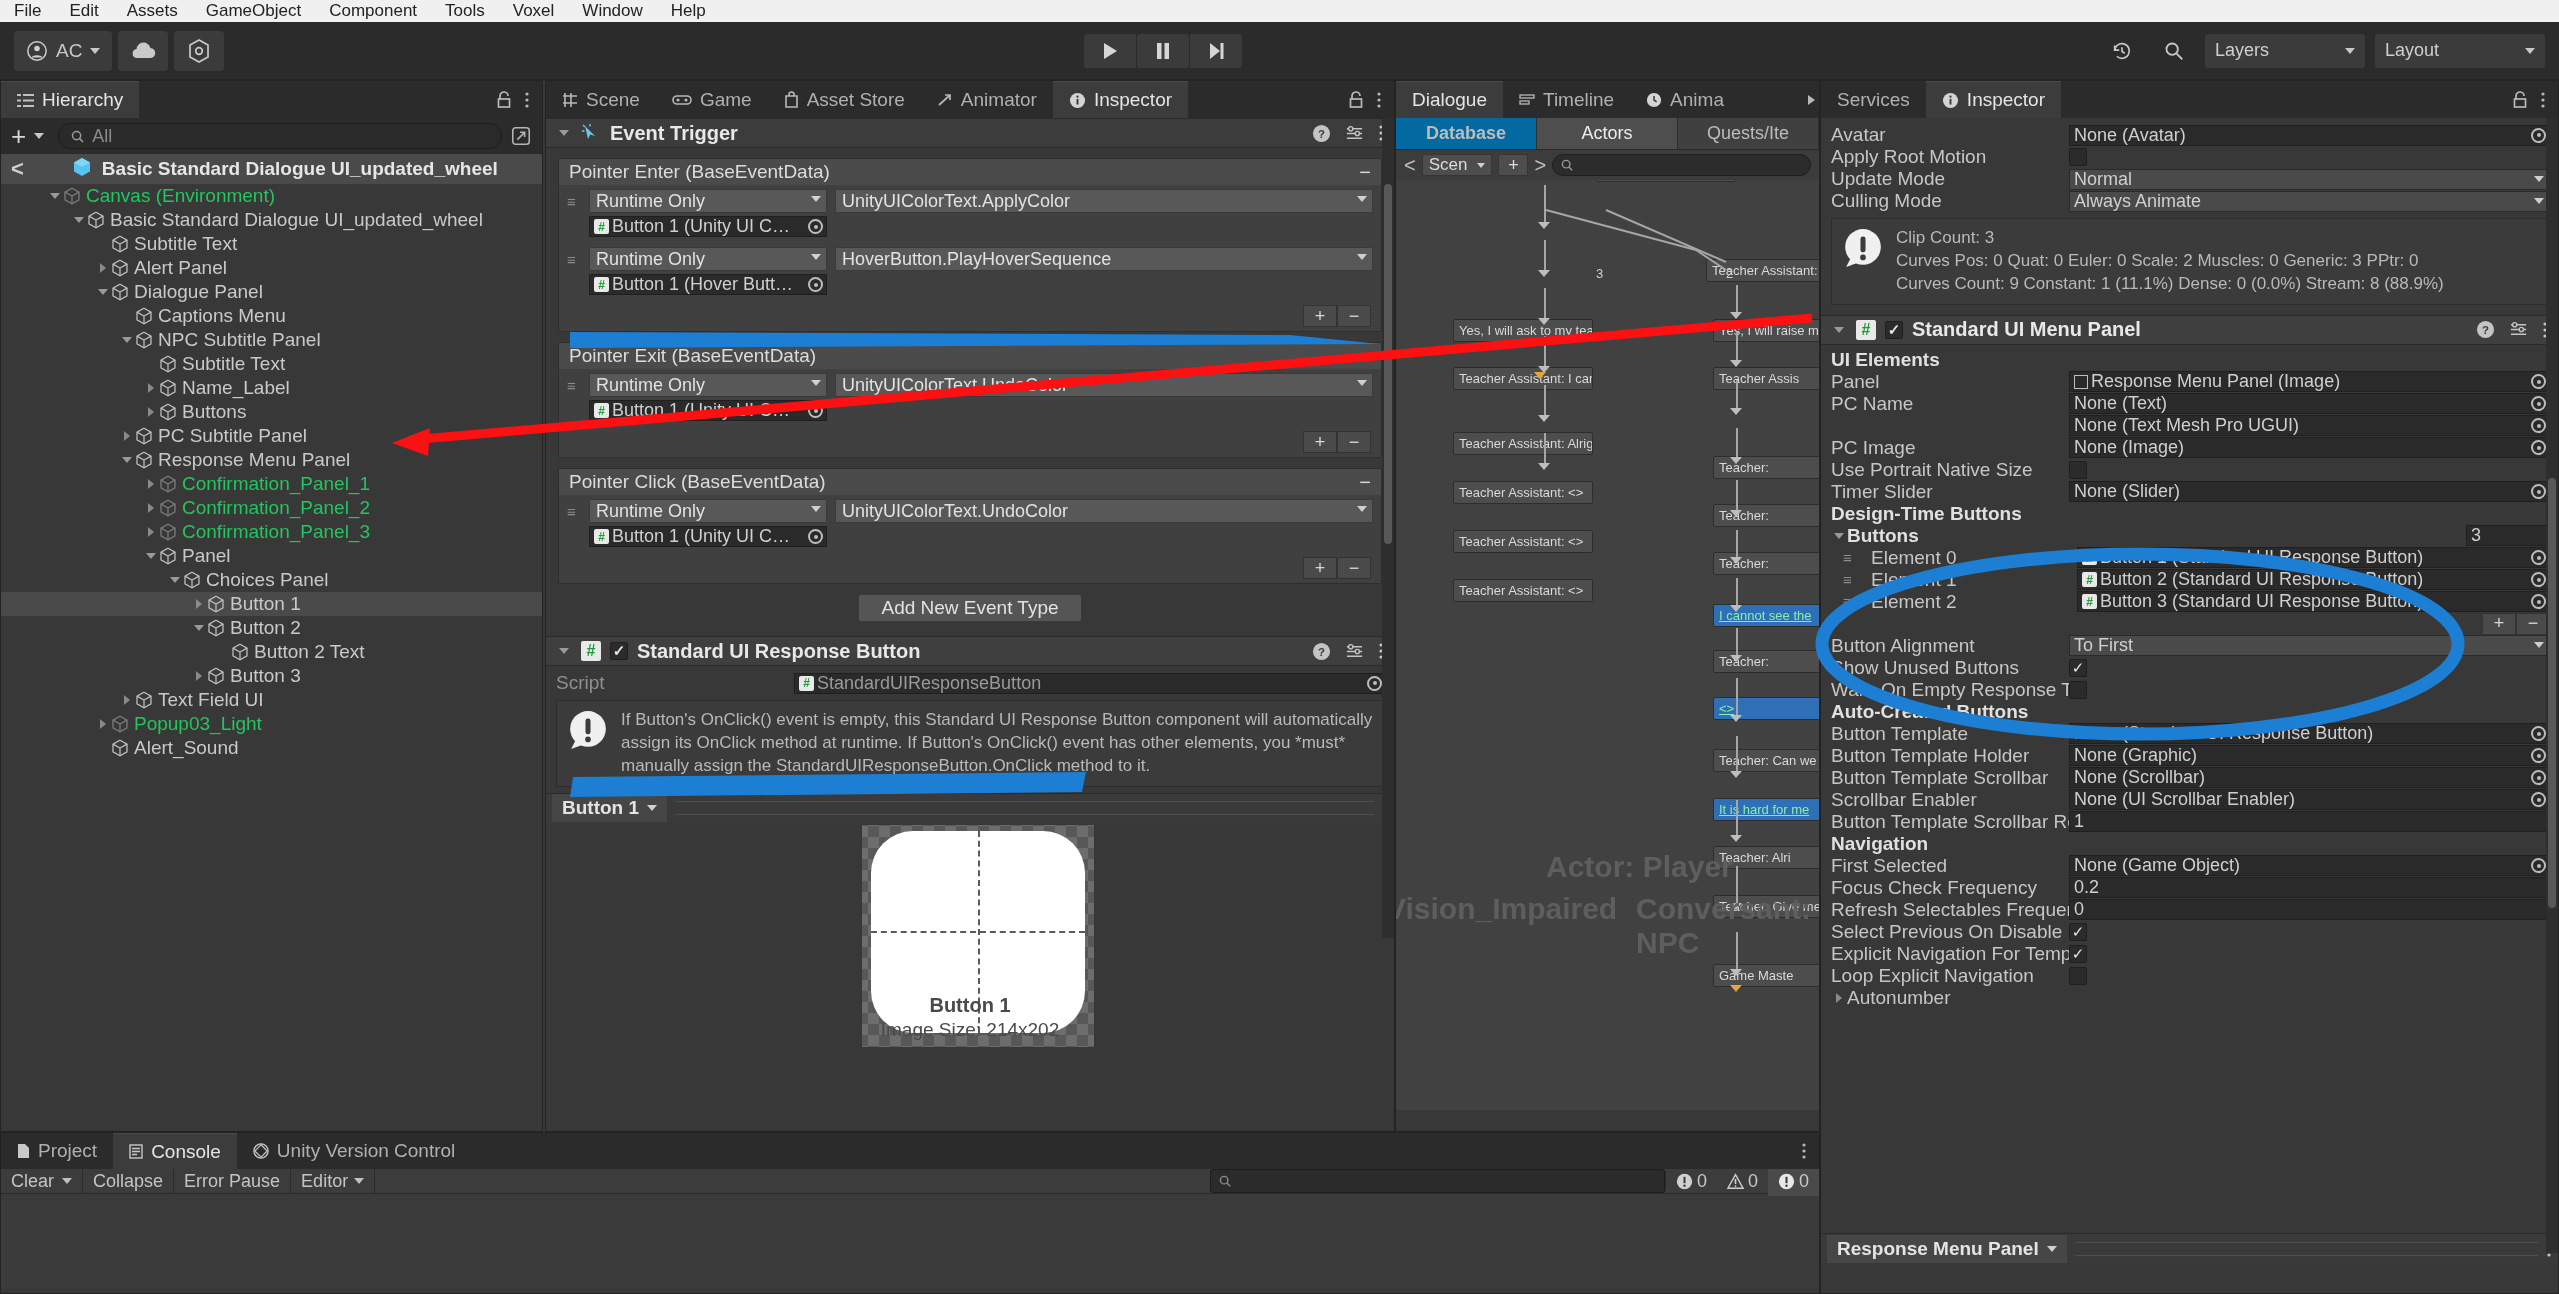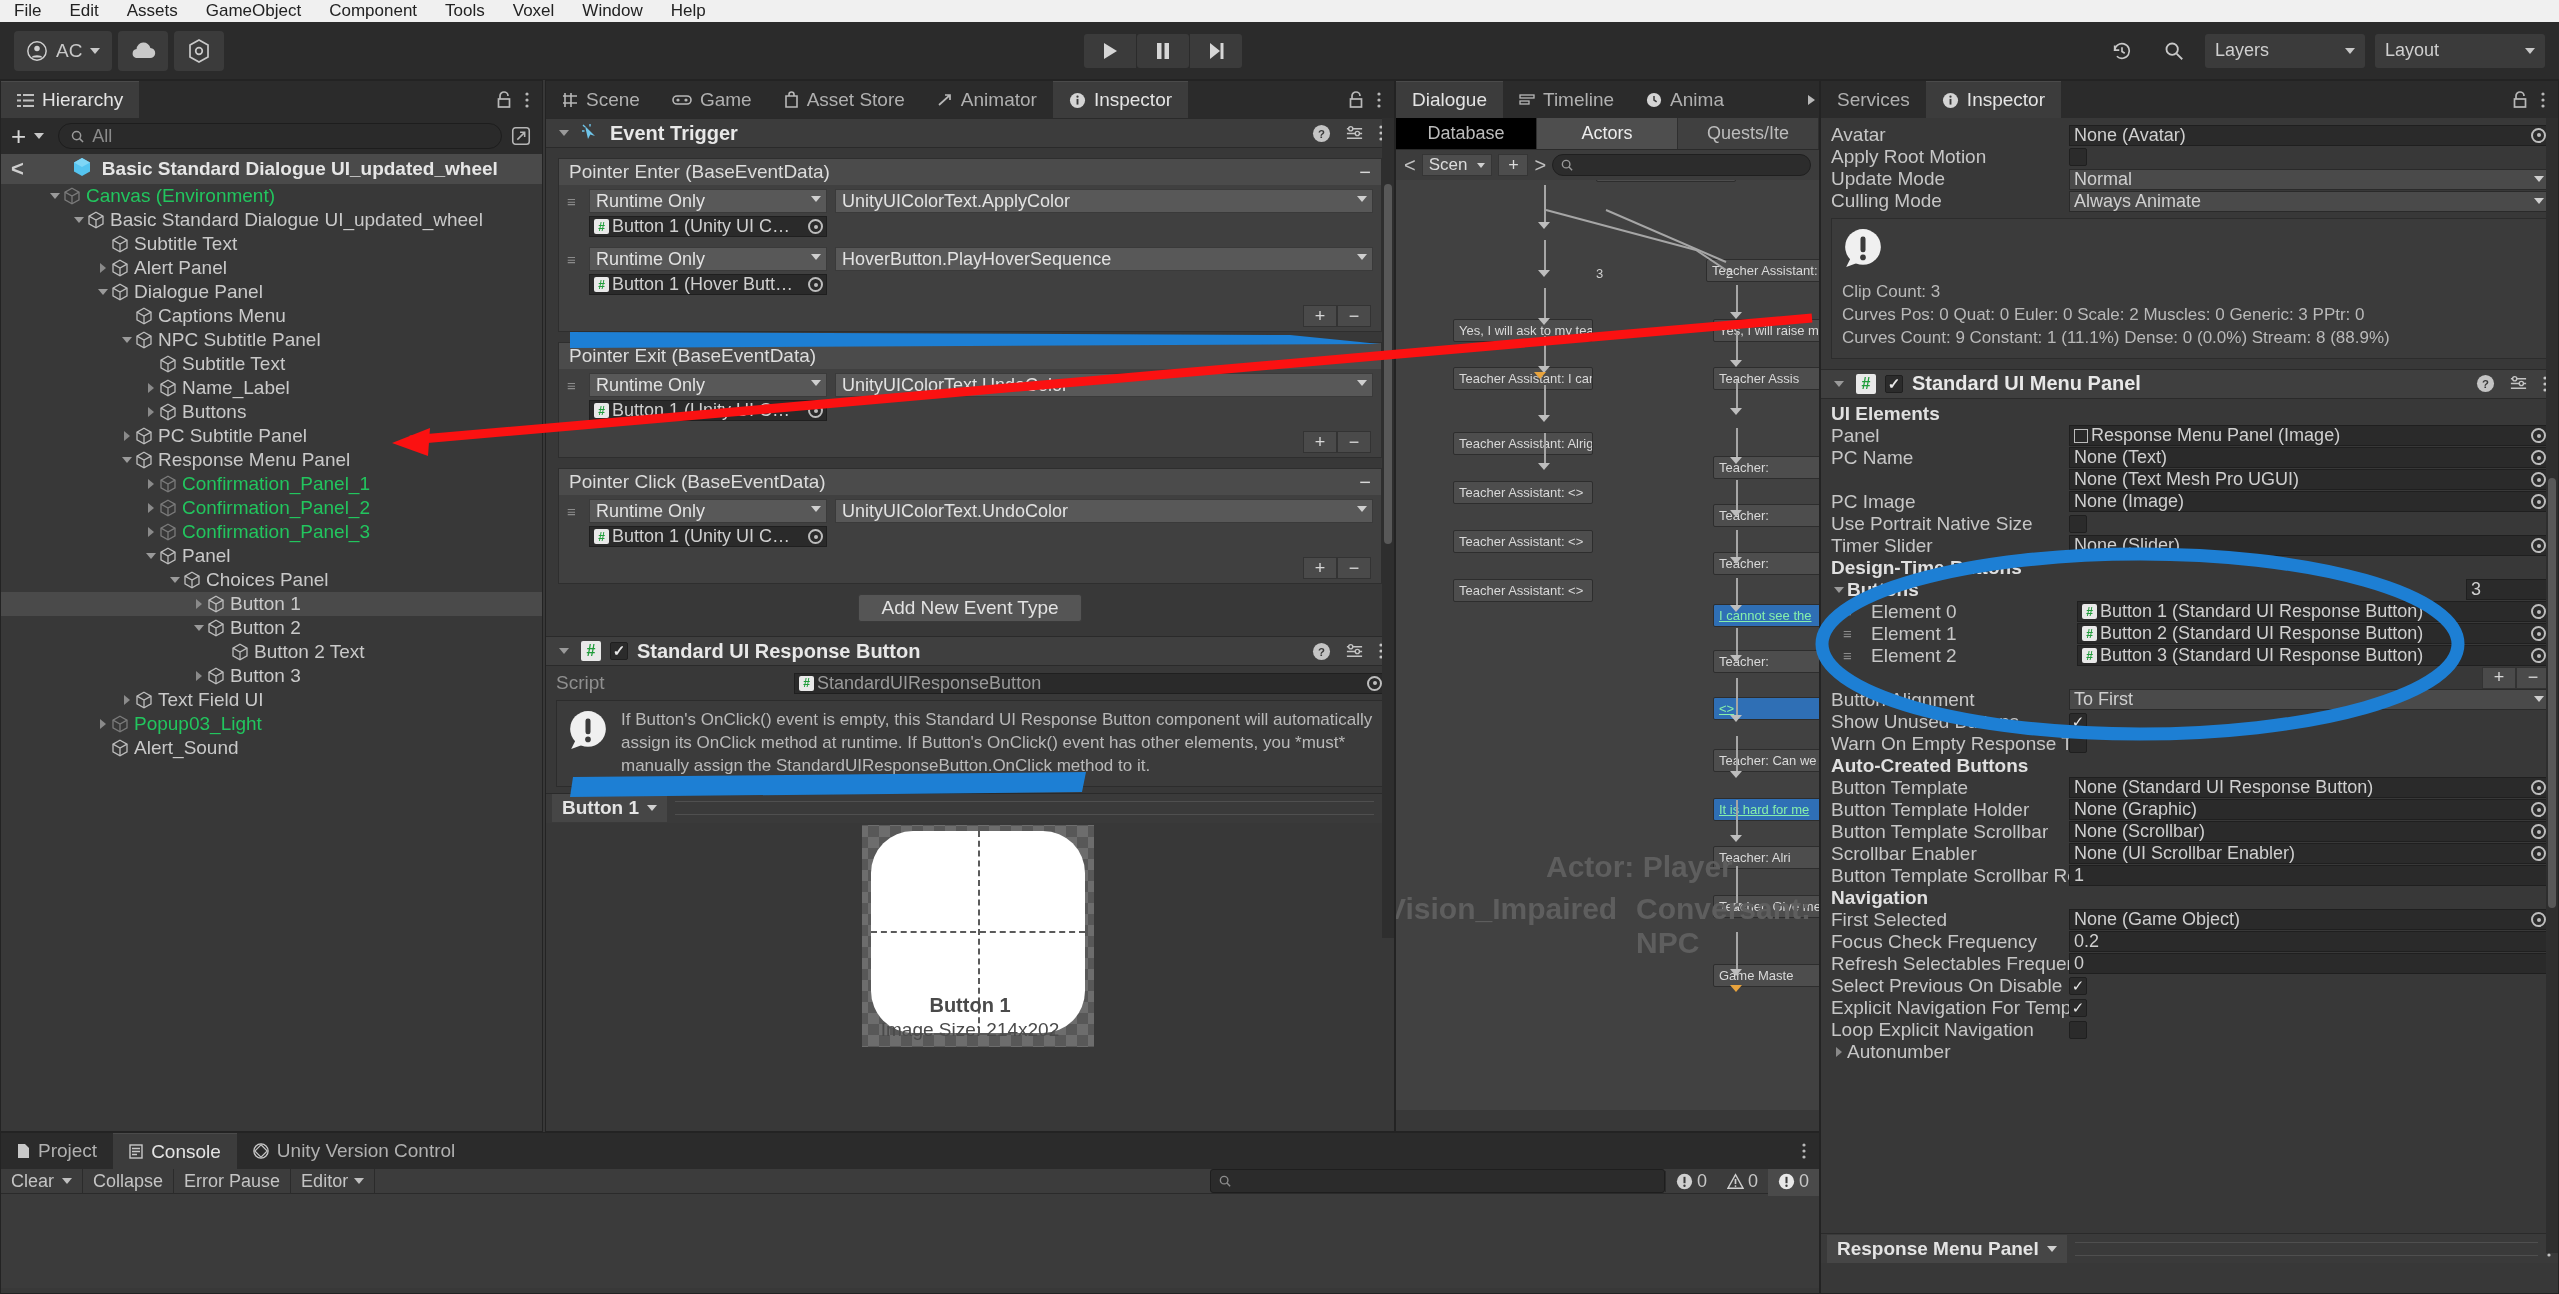--- a/index.html
+++ b/index.html
@@ -787,21 +787,21 @@
           <path d="M9 4.5V9l3 2" stroke="#3a3a3a" stroke-width="1.7" fill="none"></path>
         </svg>
         <span>Anima</span>
       </div>
       <div class="right" style="padding-right:4px;">
       <span style="border-left:7px solid #b8b8b8;border-top:5px solid transparent;border-bottom:5px solid transparent;"></span>
     </div>
   </div>
 
   <div style="height:32px;background:#3c3c3c;display:flex;align-items:stretch;border-bottom:1px solid #2a2a2a;" id="dlg-subtabs">
-      <div style="flex: 1 1 0%; display: flex; align-items: center; justify-content: center; font-size: 18px; border-right: 1px solid rgb(47, 47, 47); cursor: pointer; background: #000000; color: rgb(188, 188, 188);">Database</div>
+      <div style="flex: 1 1 0%; display: flex; align-items: center; justify-content: center; font-size: 18px; border-right: 1px solid rgb(47, 47, 47); cursor: pointer; background: #0369a1; color: rgb(188, 188, 188); font-weight: bold;">Database</div>
       <div style="flex: 1 1 0%; display: flex; align-items: center; justify-content: center; font-size: 18px; border-right: 1px solid rgb(47, 47, 47); cursor: pointer; background: rgb(78, 78, 78); color: rgb(236, 236, 236);">Actors</div>
       <div style="flex: 1 1 0%; display: flex; align-items: center; justify-content: center; font-size: 18px; border-right: 1px solid rgb(47, 47, 47); cursor: pointer; background: rgb(64, 64, 64); color: rgb(188, 188, 188);">Quests/Ite</div>
     </div>
 
   <div style="height:30px;background:#3c3c3c;display:flex;align-items:center;gap:6px;padding:0 8px;">
     <span style="color:#c0c0c0;font-size:20px;">&lt;</span>
     <div style="background:#4d4d4d;border:1px solid #353535;height:22px;display:flex;align-items:center;padding:0 6px;gap:10px;font-size:17px;color:#dcdcdc;">
       <span>Scen</span>
       <span style="border-left:4px solid transparent;border-right:4px solid transparent;border-top:5px solid #d0d0d0;"></span>
     </div>
@@ -938,21 +938,21 @@
       </div>
       <div class="insp-row">
         <span class="insp-lbl">Culling Mode</span>
         <div class="field pop">
           <span>Always Animate</span>
           <span class="caret"></span>
         </div>
       </div>
     </div>
 
-  <div class="helpbox" style="margin-top:6px;flex-direction:column;">
+  <div class="helpbox" style="margin-top:6px;">
     <svg class="warnico" viewBox="0 0 40 40">
       <path d="M20 2a17 17 0 1 0 0 34 17 17 0 0 0 0-34z" fill="#f0f0f0"></path>
       <path d="M8 30l-4 8 11-4z" fill="#f0f0f0"></path>
       <rect x="17.6" y="9" width="4.8" height="15" rx="2.2" fill="#3b3b3b"></rect>
       <circle cx="20" cy="29" r="2.7" fill="#3b3b3b"></circle>
     </svg>
     <div id="animator-info">
         <div>Clip Count: 3</div>
         <div>Curves Pos: 0 Quat: 0 Euler: 0 Scale: 2 Muscles: 0 Generic: 3 PPtr: 0</div>
         <div>Curves Count: 9 Constant: 1 (11.1%) Dense: 0 (0.0%) Stream: 8 (88.9%)</div>

